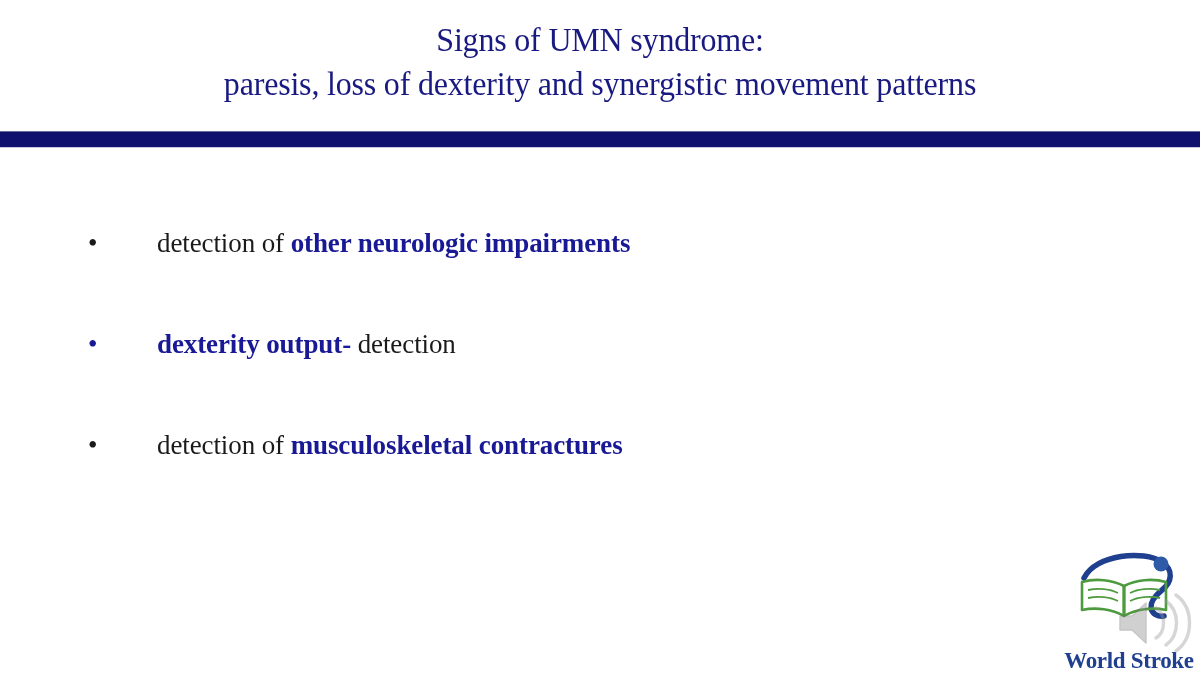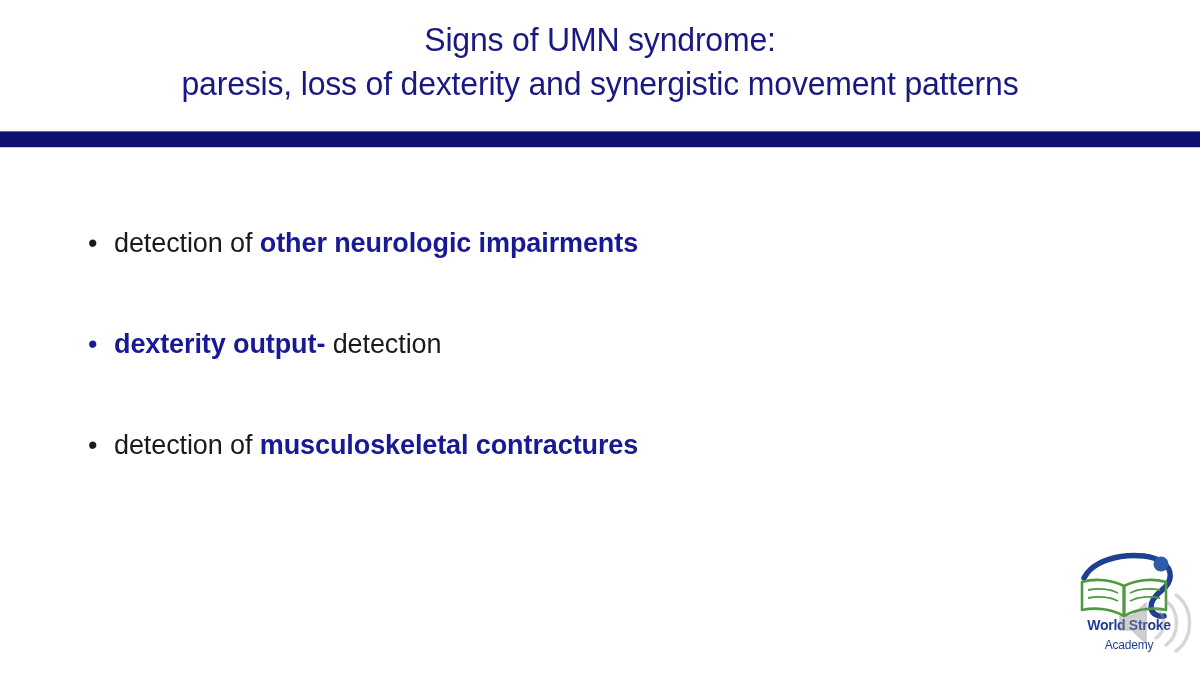--- a/index.html
+++ b/index.html
@@ -13,20 +13,21 @@
     overflow: hidden;
     font-family: "Liberation Sans", sans-serif;
     -webkit-font-smoothing: antialiased;
   }
 
   .slide {
     position: relative;
     width: 1200px;
     height: 675px;
     background: #ffffff;
+    font-family: Liberation Serif, serif;
   }
 
   
   .title-block {
     position: absolute;
     left: 0;
     top: 18px;
     width: 1200px;
     text-align: center;
     color: #191982;
@@ -77,20 +78,21 @@
     color: #1a1a1a;
   }
   .bullet-marker.blue { color: #191996; }
 
   .bullet-text {
     font-size: 27px;
     line-height: 34px;
     color: #1a1a1a;
     white-space: nowrap;
     letter-spacing: -0.1px;
+    margin-left: 43px;
   }
   .bullet-text .em {
     color: #191996;
     font-weight: 700;
   }
   .bullet-text .plain {
     color: #1a1a1a;
     font-weight: 400;
   }
 
@@ -118,24 +120,25 @@
   .logo-text {
     position: absolute;
     left: 0;
     top: 66px;
     width: 134px;
     text-align: center;
     color: #1f3f8f;
   }
   .logo-text .l1 {
     display: block;
-    font-size: 14px;
+    font-size: 23px;
     font-weight: 700;
     line-height: 22px;
     letter-spacing: -0.3px;
+    margin-top: 36px;
   }
   .logo-text .l2 {
     display: block;
     font-size: 12px;
     font-weight: 400;
     line-height: 19px;
     letter-spacing: -0.2px;
   }
   .logo-watermark {
     position: absolute;

